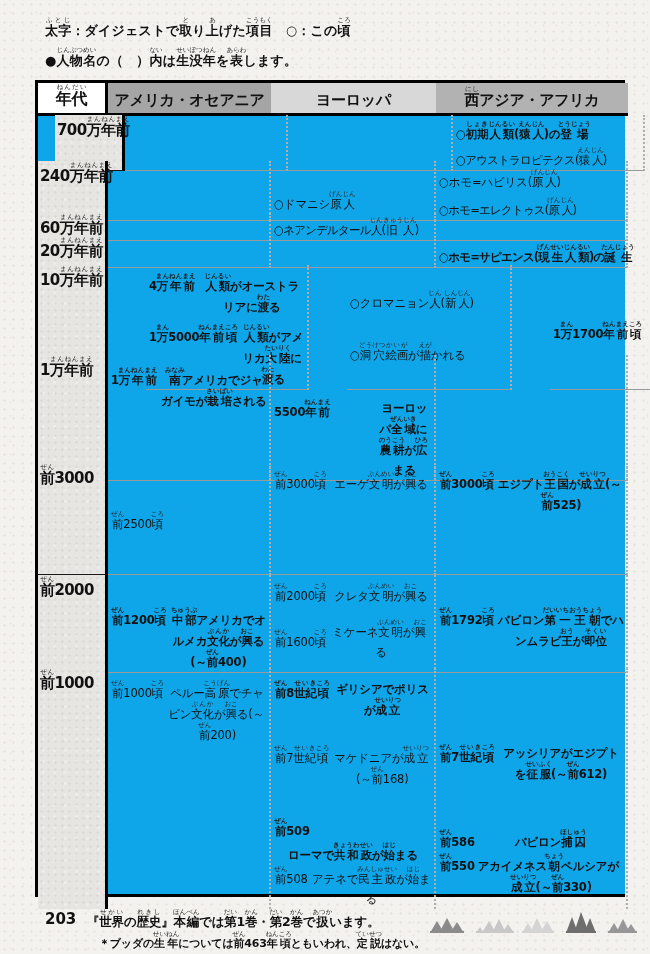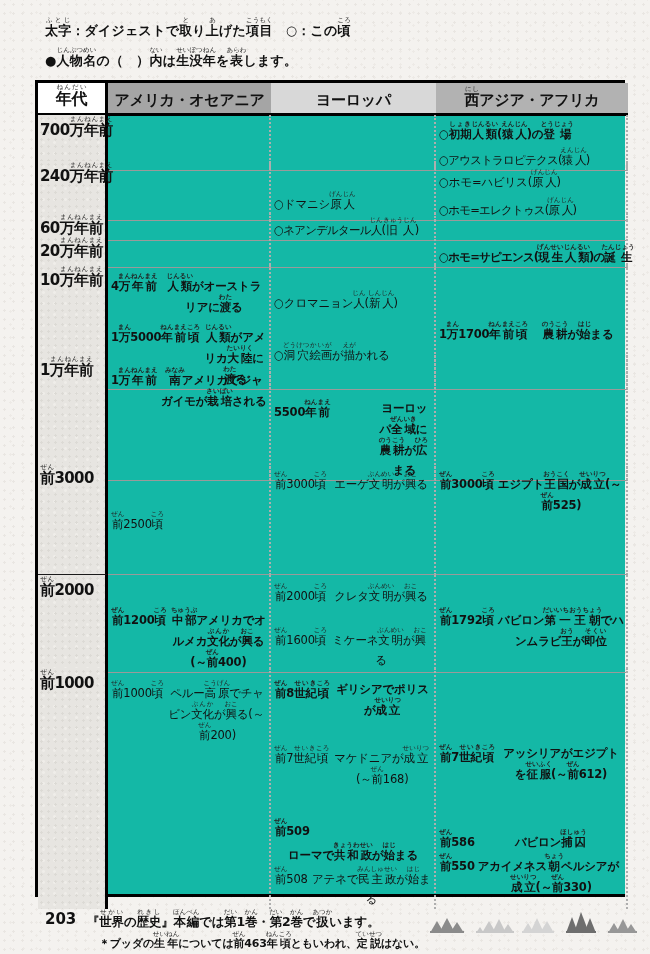--- a/index.html
+++ b/index.html
@@ -12,21 +12,21 @@
       radial-gradient(#edeae6 1px, transparent 1.4px);
     background-size:9px 9px,13px 13px;
     background-position:0 0,4px 6px;
   }
   .legend{position:absolute;left:45px;top:16px;font-size:13px;font-weight:bold;line-height:30px;letter-spacing:0.2px;}
   .legend div{white-space:nowrap;}
 
   .tl-table{
     position:absolute;left:35px;top:80px;width:590px;height:817px;
     border-top:3px solid #000;border-left:3px solid #000;border-bottom:3px solid #000;
-    box-sizing:border-box;background:#14b8a6;
+    box-sizing:border-box;background:#0ea5e9;
   }
   .hrow,.row{display:grid;grid-template-columns:70px 163px 165px 192px;}
   .hrow{height:32px;}
   .hcell{
     box-sizing:border-box;border-bottom:3px solid #000;
     font-weight:bold;font-size:15px;text-align:center;
     display:flex;align-items:flex-end;justify-content:center;padding-bottom:3px;
     letter-spacing:-0.3px;
   }
   .hcell.era{background:#fff;border-right:3px solid #000;font-size:16px;}
@@ -74,21 +74,21 @@
 <div class="tl-table">
   <div class="hrow">
       <div class="hcell era" style="background: rgb(255, 255, 255);">
         <ruby>年代<rt>ねんだい</rt></ruby>
       </div>
       <div class="hcell" style="background: rgb(165, 165, 165);">アメリカ・オセアニア</div>
       <div class="hcell" style="background: rgb(216, 216, 216);">ヨーロッパ</div>
       <div class="hcell" style="background: rgb(178, 178, 178);"><ruby>西<rt>にし</rt></ruby>アジア・アフリカ</div>
     </div>
   <div>
-      <div class="row" style="height: 46px;">
+      <div class="row" style="height: 46px; margin-left: 17px;">
         <div class="cell era-cell">700<ruby>万年前<rt>まんねんまえ</rt></ruby></div>
         <div class="cell body"></div>
         <div class="cell body"></div>
         <div class="cell body">
           <div class="entry bold" style="margin-top: 2px;">○<ruby>初期<rt>しょき</rt></ruby><ruby>人類<rt>じんるい</rt></ruby>(<ruby>猿人<rt>えんじん</rt></ruby>)の<ruby>登場<rt>とうじょう</rt></ruby></div>
           <div class="entry nw" style="margin-top: 2px;">○アウストラロピテクス(<ruby>猿人<rt>えんじん</rt></ruby>)</div>
         </div>
       </div>
       <div class="row" style="height: 52px;">
         <div class="cell era-cell">240<ruby>万年前<rt>まんねんまえ</rt></ruby></div>
@@ -110,21 +110,21 @@
         <div class="cell body"></div>
       </div>
       <div class="row" style="height: 29px;">
         <div class="cell era-cell">20<ruby>万年前<rt>まんねんまえ</rt></ruby></div>
         <div class="cell body"></div>
         <div class="cell body"></div>
         <div class="cell body">
           <div class="entry bold nw" style="margin-top: 4px;">○ホモ=サピエンス(<ruby>現生人類<rt>げんせいじんるい</rt></ruby>)の<ruby>誕生<rt>たんじょう</rt></ruby></div>
         </div>
       </div>
-      <div class="row" style="height: 90px;">
+      <div class="row" style="height: 90px; gap: 38px;">
         <div class="cell era-cell">10<ruby>万年前<rt>まんねんまえ</rt></ruby></div>
         <div class="cell body">
           <div class="entry bold dated" style="margin-top: 4px;">
             <span class="date">4<ruby>万年前<rt>まんねんまえ</rt></ruby></span>
             <span class="desc"><ruby>人類<rt>じんるい</rt></ruby>がオーストラリアに<ruby>渡<rt>わた</rt></ruby>る</span>
           </div>
           <div class="entry bold dated" style="margin-top: 6px;">
             <span class="date">1<ruby>万<rt>まん</rt></ruby>5000<ruby>年前頃<rt>ねんまえころ</rt></ruby></span>
             <span class="desc"><ruby>人類<rt>じんるい</rt></ruby>がアメリカ<ruby>大陸<rt>たいりく</rt></ruby>に<ruby>渡<rt>わた</rt></ruby>る</span>
           </div>
@@ -182,21 +182,21 @@
           <div class="entry bold dated" style="margin-top: 28px;">
             <span class="date"><ruby>前<rt>ぜん</rt></ruby>1200<ruby>頃<rt>ころ</rt></ruby></span>
             <span class="desc"><ruby>中部<rt>ちゅうぶ</rt></ruby>アメリカでオルメカ<ruby>文化<rt>ぶんか</rt></ruby>が<ruby>興<rt>おこ</rt></ruby>る(～<ruby>前<rt>ぜん</rt></ruby>400)</span>
           </div>
         </div>
         <div class="cell body">
           <div class="entry dated" style="margin-top: 4px;">
             <span class="date"><ruby>前<rt>ぜん</rt></ruby>2000<ruby>頃<rt>ころ</rt></ruby></span>
             <span class="desc">クレタ<ruby>文明<rt>ぶんめい</rt></ruby>が<ruby>興<rt>おこ</rt></ruby>る</span>
           </div>
-          <div class="entry dated" style="margin-top: 20px;">
+          <div class="entry dated" style="margin-top: 12px; align-items: center;">
             <span class="date"><ruby>前<rt>ぜん</rt></ruby>1600<ruby>頃<rt>ころ</rt></ruby></span>
             <span class="desc">ミケーネ<ruby>文明<rt>ぶんめい</rt></ruby>が<ruby>興<rt>おこ</rt></ruby>る</span>
           </div>
         </div>
         <div class="cell body">
           <div class="entry bold dated" style="margin-top: 28px;">
             <span class="date"><ruby>前<rt>ぜん</rt></ruby>1792<ruby>頃<rt>ころ</rt></ruby></span>
             <span class="desc">バビロン<ruby>第一王朝<rt>だいいちおうちょう</rt></ruby>でハンムラビ<ruby>王<rt>おう</rt></ruby>が<ruby>即位<rt>そくい</rt></ruby></span>
           </div>
         </div>

